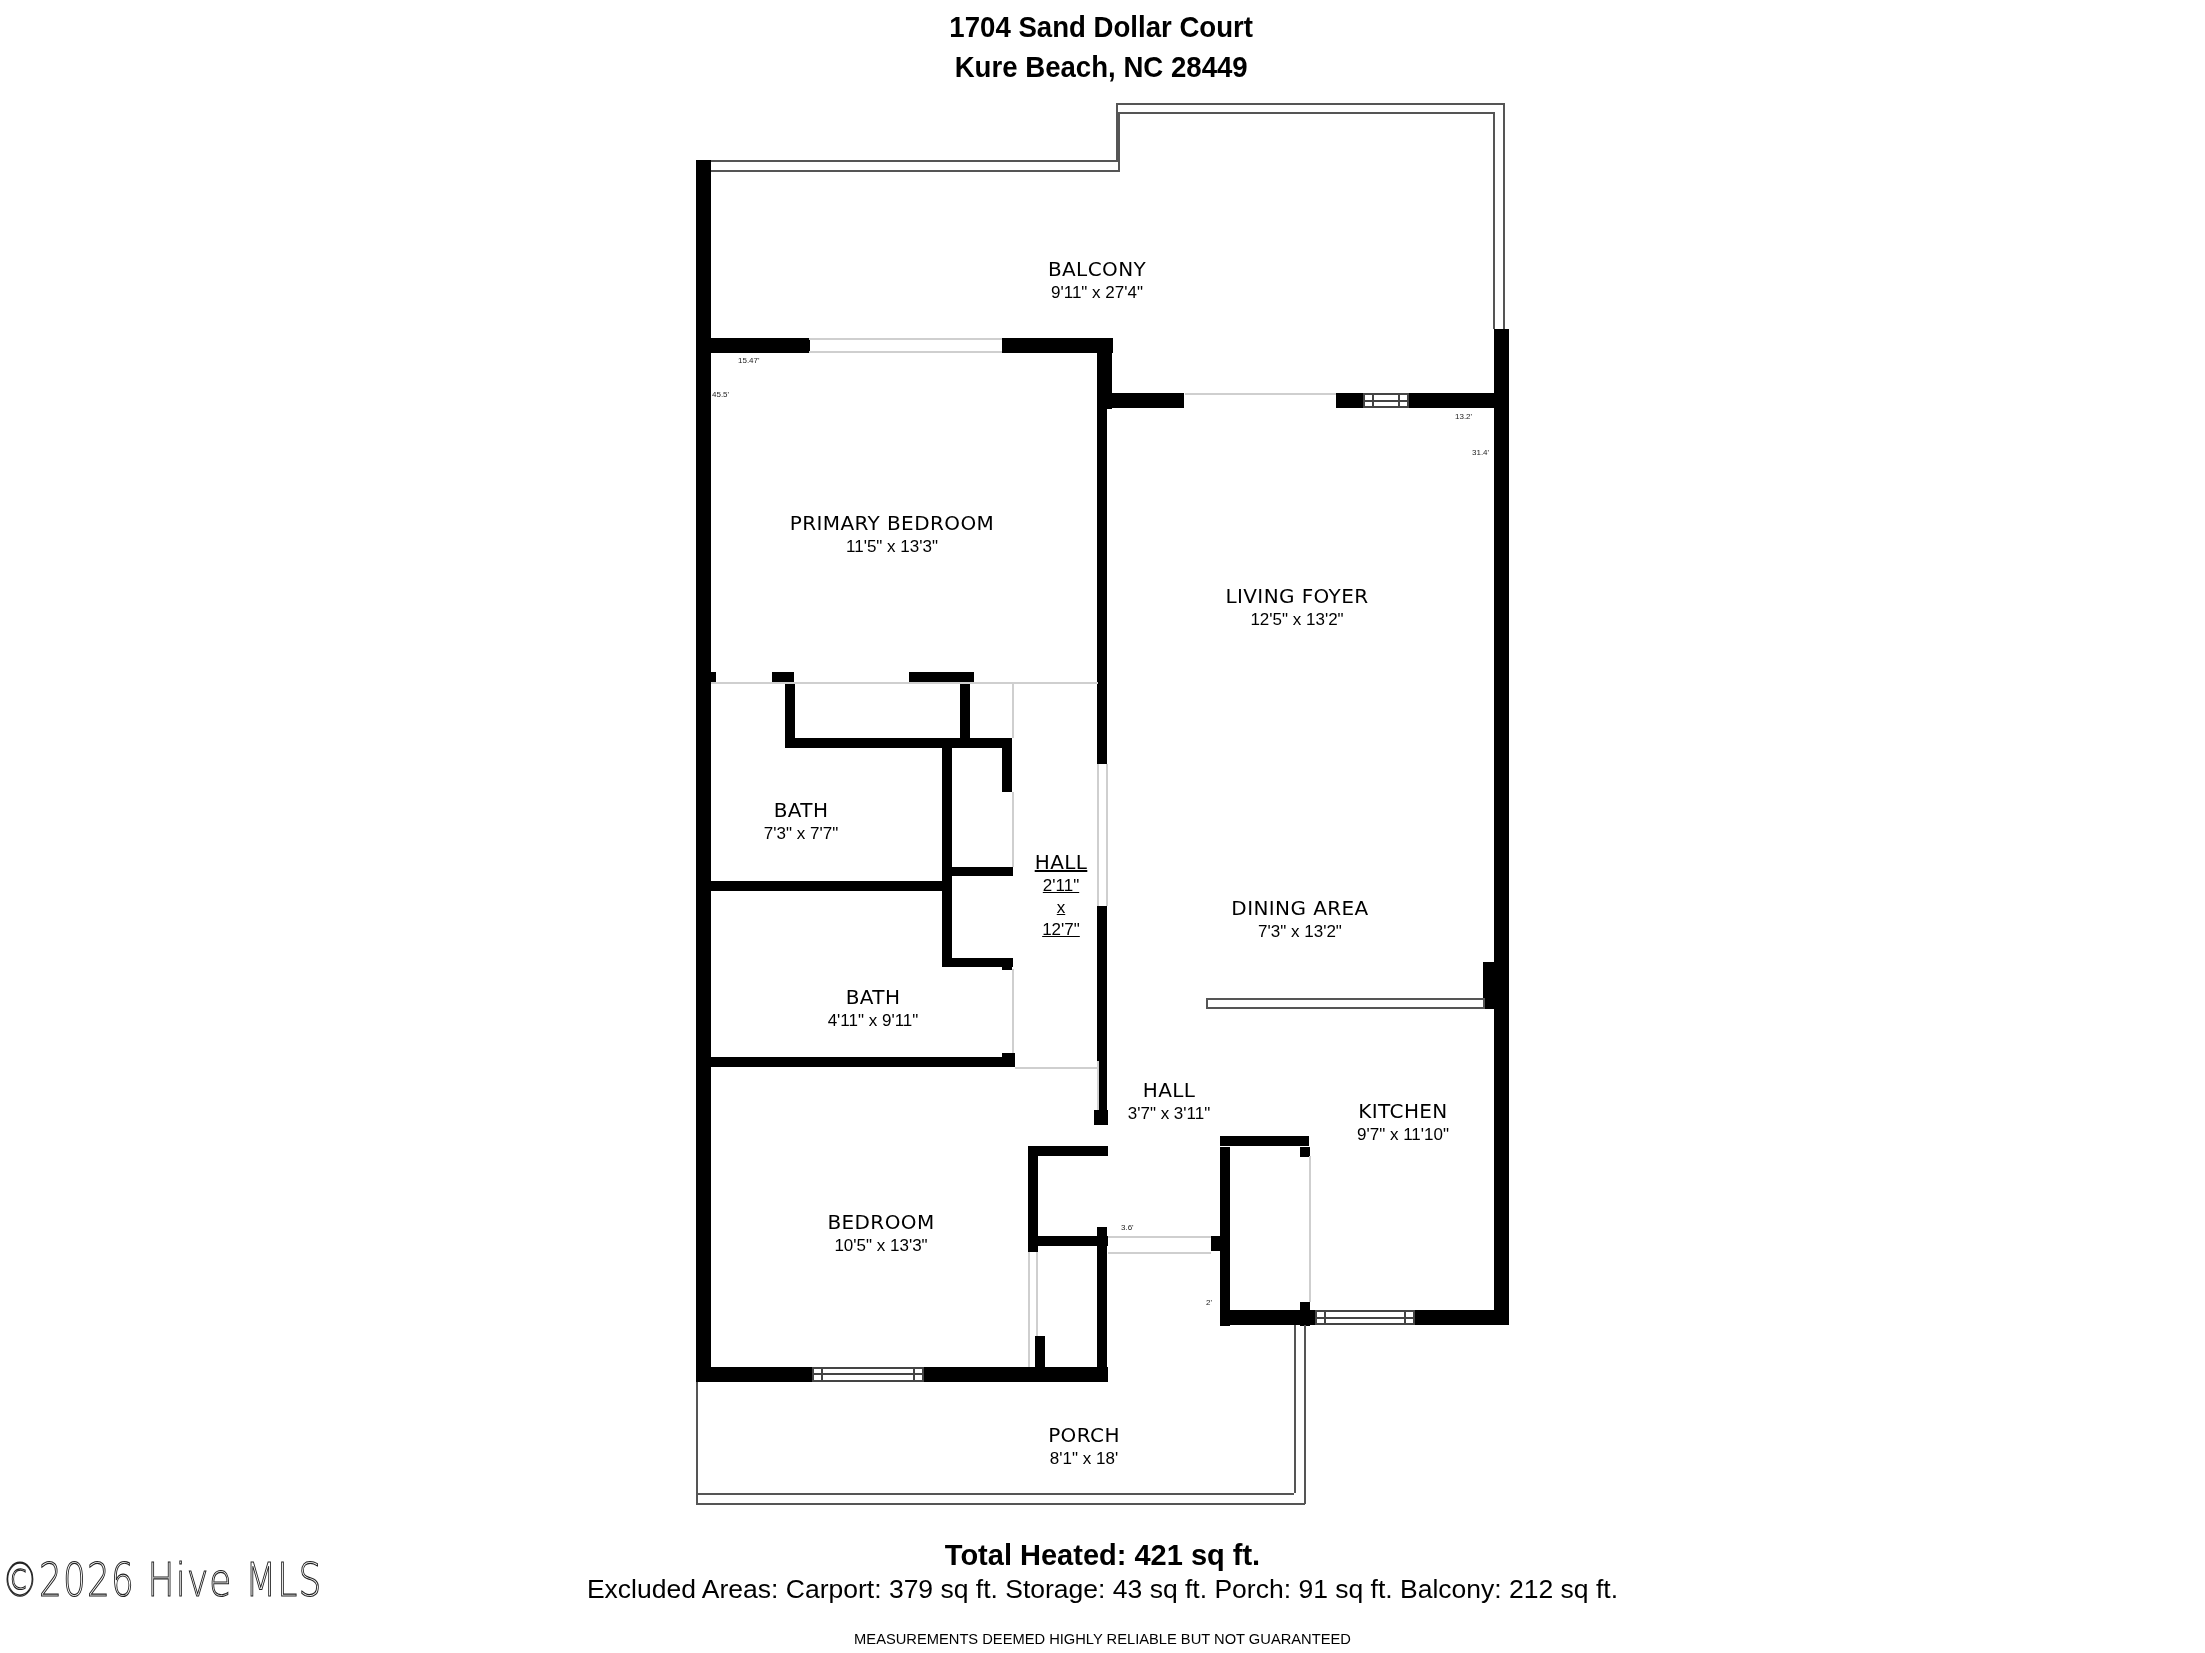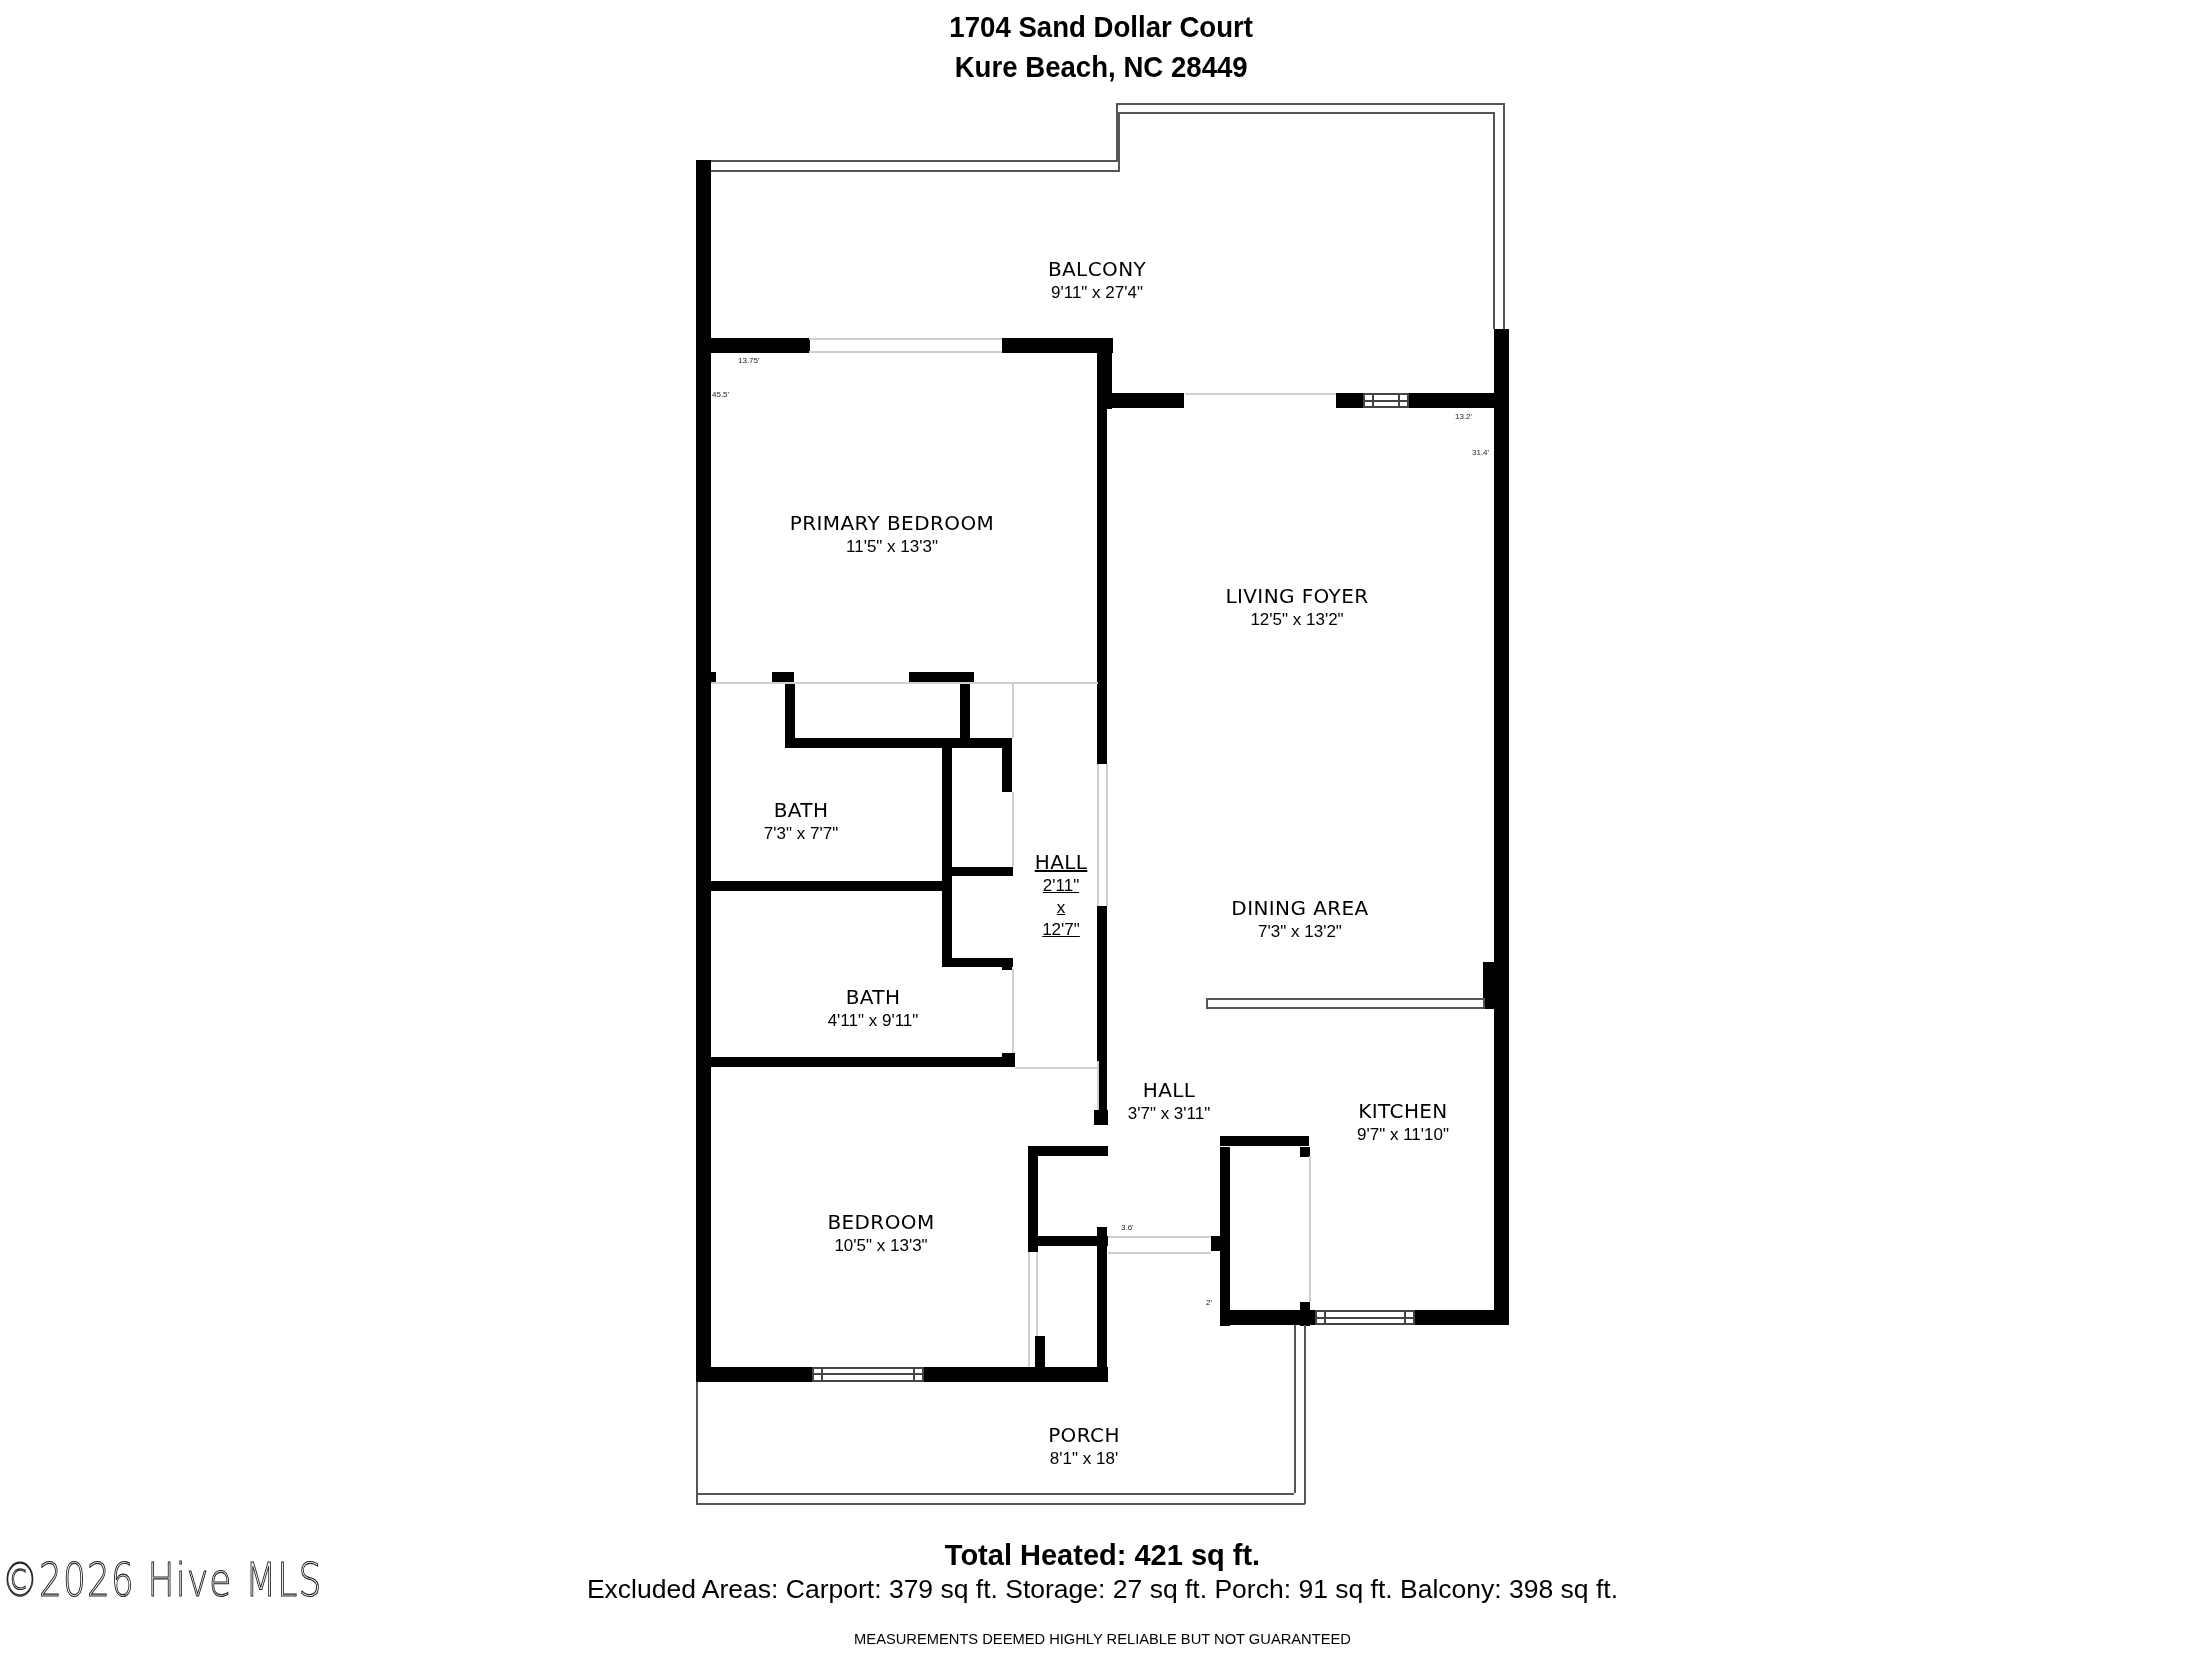--- a/index.html
+++ b/index.html
@@ -175,25 +175,25 @@
   </div>
   <div class="room-label" style="left: 881px; top: 1210px;">
     <div class="name">BEDROOM</div>
     <div class="dims">10'5" x 13'3"</div>
   </div>
   <div class="room-label" style="left: 1084px; top: 1423px;">
     <div class="name">PORCH</div>
     <div class="dims">8'1" x 18'</div>
   </div>
 
-  <div class="measure" style="left: 738px; top: 356px;">13.75'</div>
+  <div class="measure" style="left: 738px; top: 356px;">15.47'</div>
   <div class="measure" style="left: 712px; top: 390px;">45.5'</div>
   <div class="measure" style="left: 1455px; top: 412px;">13.2'</div>
   <div class="measure" style="left: 1472px; top: 448px;">31.4'</div>
   <div class="measure" style="left: 1121px; top: 1223px;">3.6'</div>
   <div class="measure" style="left: 1206px; top: 1298px;">2'</div>
 
   <div class="watermark">©2026 Hive MLS</div>
   <div class="footer-total">Total Heated: 421 sq ft.</div>
-  <div class="footer-excluded">Excluded Areas: Carport: 379 sq ft. Storage: 27 sq ft. Porch: 91 sq ft. Balcony: 398 sq ft.</div>
+  <div class="footer-excluded">Excluded Areas: Carport: 379 sq ft. Storage: 43 sq ft. Porch: 91 sq ft. Balcony: 212 sq ft.</div>
   <div class="footer-disclaimer">MEASUREMENTS DEEMED HIGHLY RELIABLE BUT NOT GUARANTEED</div>
 </div>
 
 
 </body></html>

